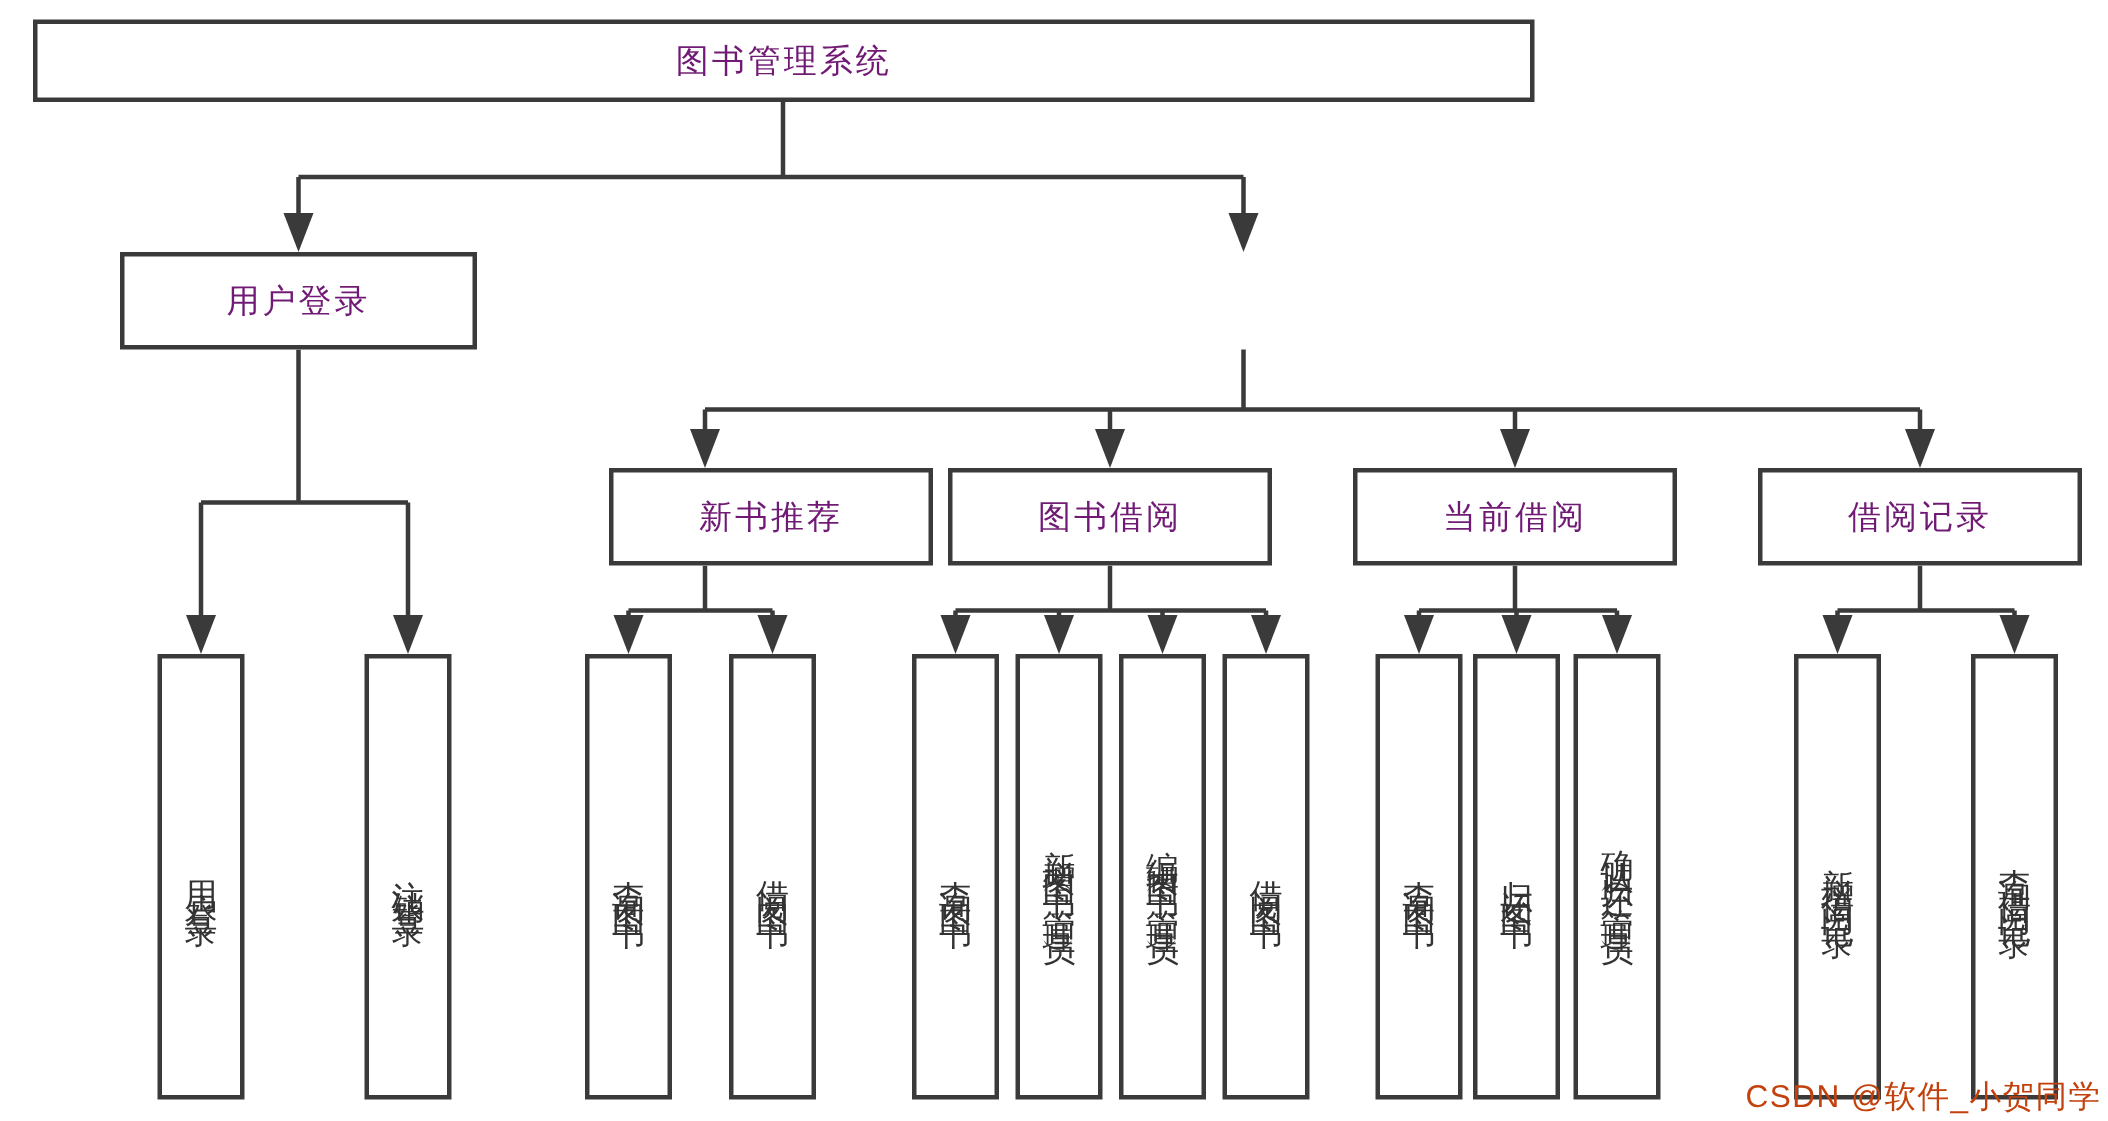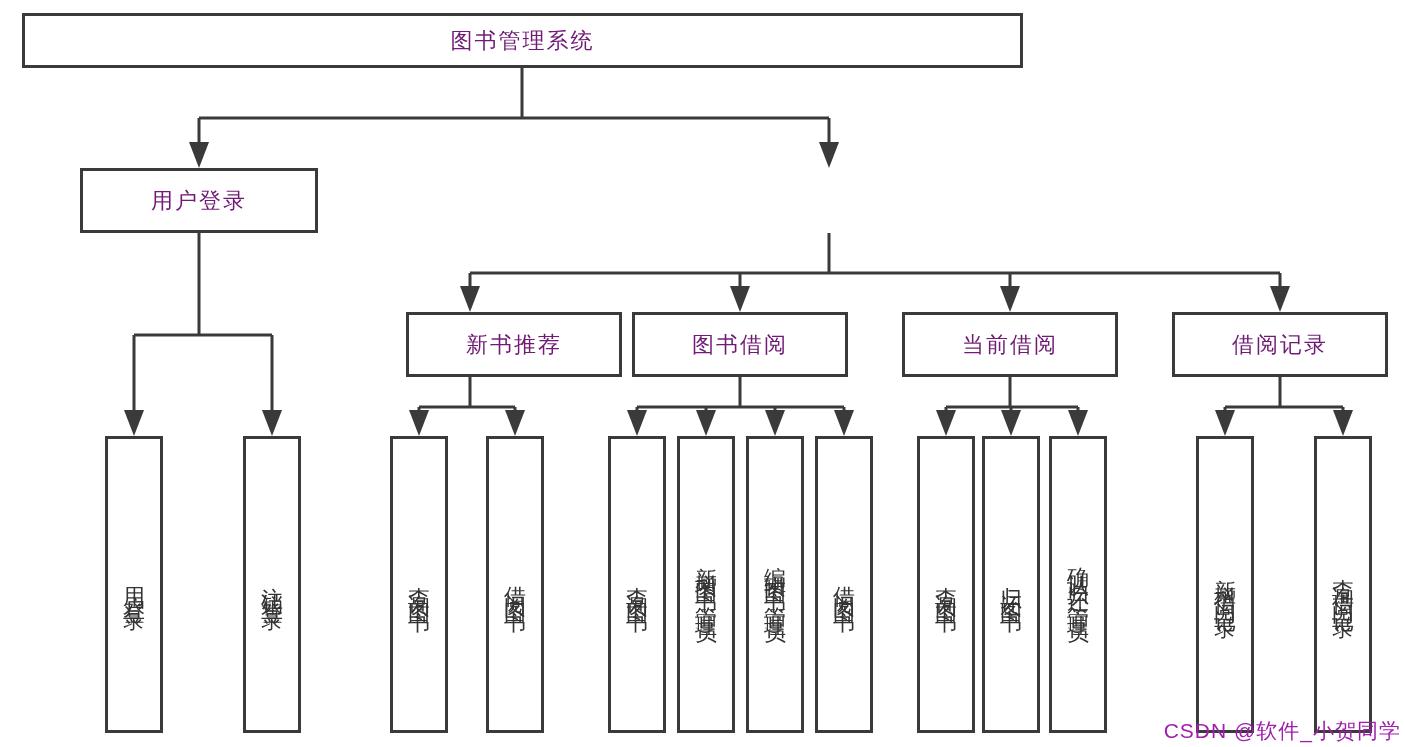--- a/index.html
+++ b/index.html
@@ -71,21 +71,21 @@
   .leaf-d1 { left: 917px; }
   .leaf-d2 { left: 982px; }
   .leaf-d3 { left: 1049px; }
   .leaf-e1 { left: 1196px; }
   .leaf-e2 { left: 1314px; }
   .watermark {
     position: absolute;
     right: 4px;
     bottom: 2px;
     font-size: 21px;
-    color: #a21caf;
+    color: #c2410c;
     z-index: 3;
     letter-spacing: 1px;
   }
 </style>
 </head>
 <body>
 
 <div class="canvas">
 
   <svg class="connectors" width="1405" height="747" viewBox="0 0 1405 747">

